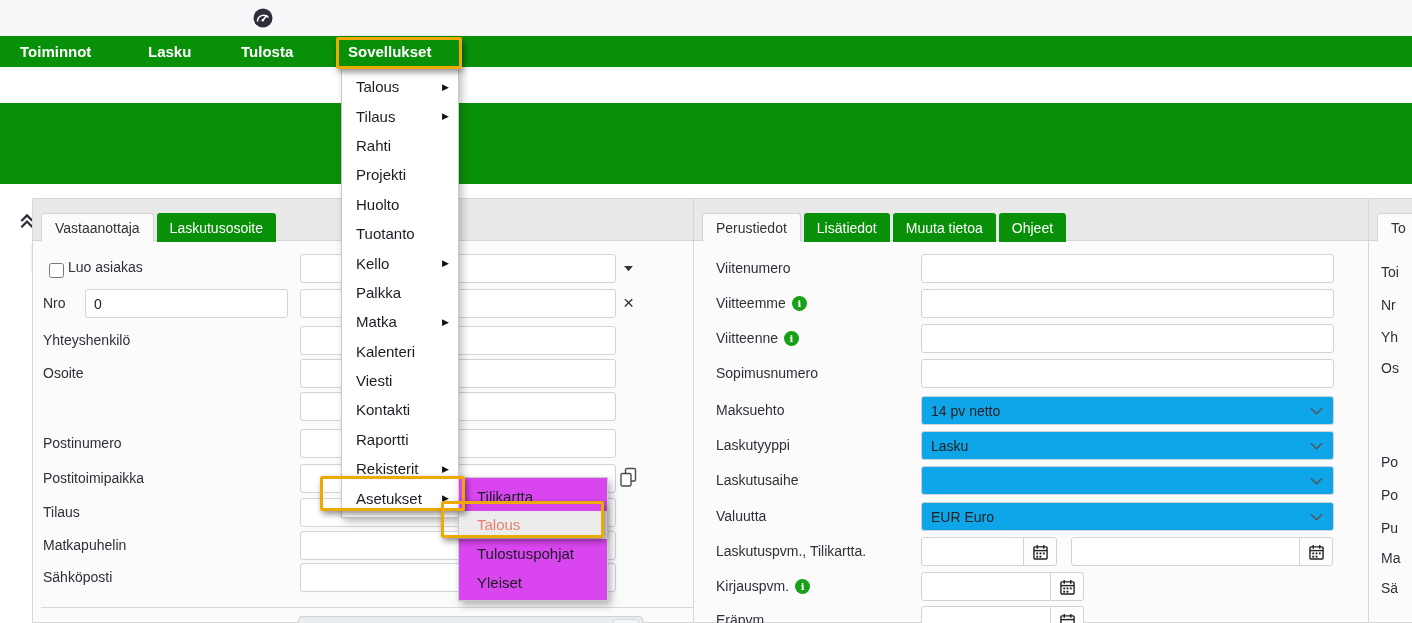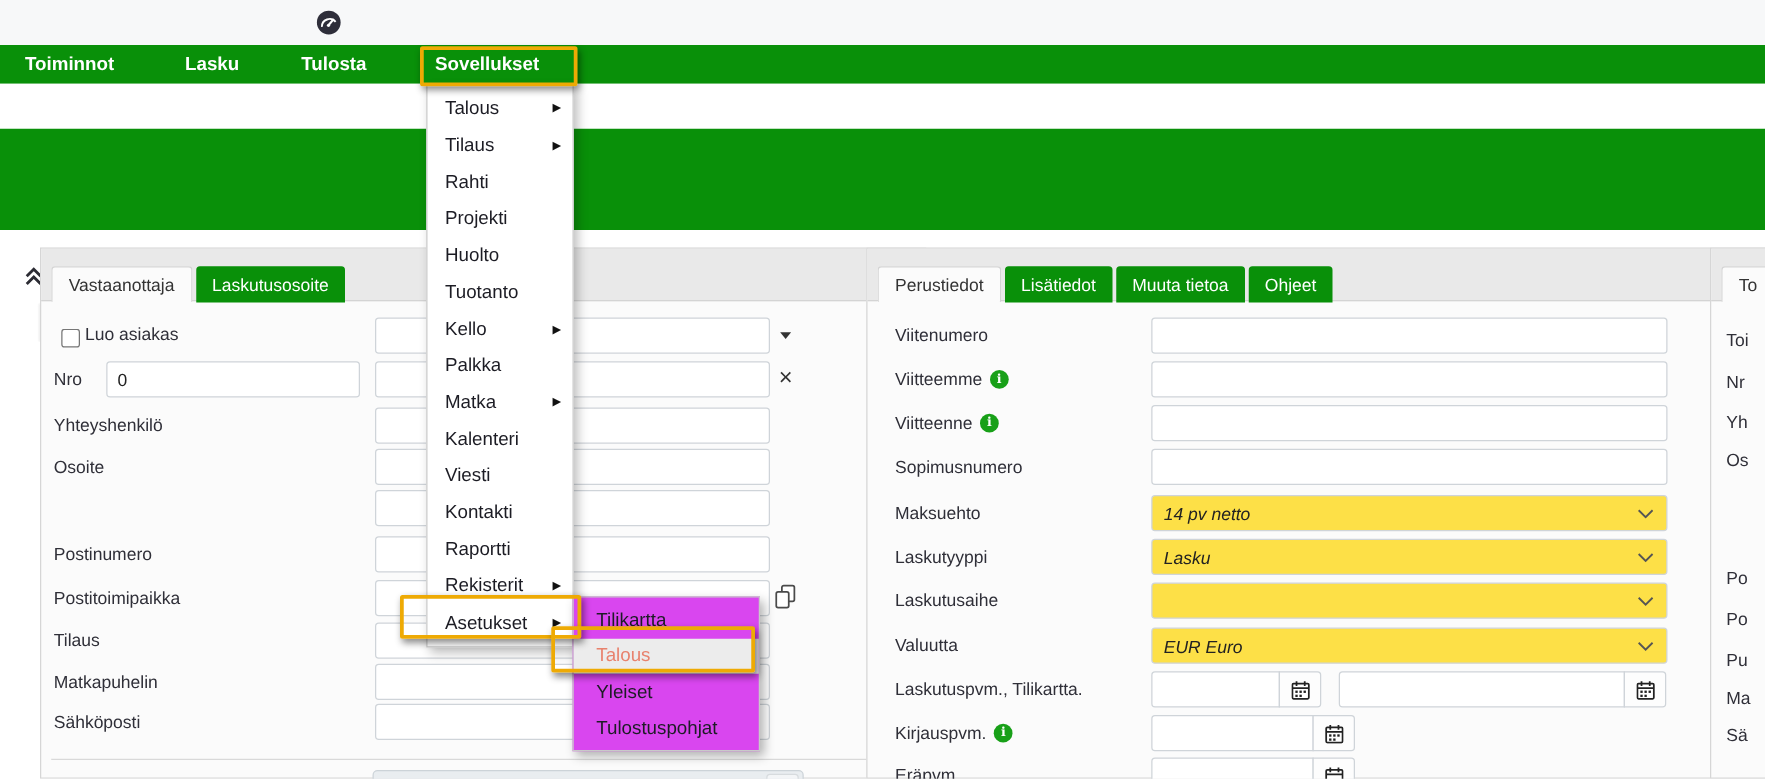--- a/index.html
+++ b/index.html
@@ -38,21 +38,21 @@
   
   .panel{position:absolute;top:198px;bottom:0;background:var(--content-bg);border:1px solid var(--panel-border);}
   .panel-hdr{position:absolute;left:0;top:0;right:0;height:42px;background:var(--hdr-bg);border-bottom:1px solid #d4d4d4;}
   .tabs{position:absolute;left:8px;top:14px;display:flex;gap:3px;}
   .tab{height:29px;display:flex;align-items:center;padding:0 13px;font-size:14px;border-radius:3px 3px 0 0;cursor:pointer;white-space:nowrap;}
   .tab.active{background:var(--content-bg);border:1px solid #d4d4d4;border-bottom:1px solid var(--content-bg);color:#333;}
   .tab.green{background:var(--green);color:#fff;}
   .collapse-btn{position:absolute;top:13px;width:18px;height:18px;cursor:pointer;}
   .lbl{position:absolute;font-size:14px;color:#2f2f38;white-space:nowrap;display:flex;align-items:center;gap:6px;}
   .inp{position:absolute;height:29px;border:1px solid var(--inp-border);border-radius:3px;background:#fff;font-family:inherit;font-size:14px;color:#222;padding:0 8px;}
-  .select{position:absolute;height:29px;border:1px solid var(--inp-border);border-radius:3px;background:#fde047;display:flex;align-items:center;cursor:pointer;font-style:italic;}
+  .select{position:absolute;height:29px;border:1px solid var(--inp-border);border-radius:3px;background:#0ea5e9;display:flex;align-items:center;cursor:pointer;}
   .select .val{margin-left:9px;font-size:14px;color:#222;}
   .select .chev{margin-left:auto;margin-right:10px;}
   .cal-btn{position:absolute;height:29px;width:34px;border:1px solid var(--inp-border);border-radius:0 3px 3px 0;background:#fdfdfd;display:flex;align-items:center;justify-content:center;cursor:pointer;margin-left:-1px;}
   .divider{position:absolute;border-top:1px solid #d9d9d9;}
   .graybox{position:absolute;background:#e9edf0;border:1px solid #ccd3d8;border-radius:4px 4px 0 0;}
   .graybox-mini{position:absolute;background:#f3f5f7;border:1px solid #d7dbde;border-radius:3px;}
   
   .app-menu{position:absolute;left:341px;top:67px;width:118px;background:#fff;border:1px solid #c9c9c9;box-shadow:3px 4px 8px rgba(0,0,0,.25);z-index:40;padding:4px 0;}
   .mi{height:29.4px;display:flex;align-items:center;padding:0 9px 0 14px;font-size:15px;color:#1c1c24;cursor:pointer;}
   .mi .arr{margin-left:auto;font-size:9px;color:#111;}
@@ -429,22 +429,22 @@
 </div>
 
 <div class="sub-menu">
   <div class="smi">
       <span>Tilikartta</span>
     </div>
   <div class="smi hl">
       <span>Talous</span>
     </div>
   <div class="smi">
+      <span>Tulostuspohjat</span>
+    </div>
+  <div class="smi">
       <span>Yleiset</span>
-    </div>
-  <div class="smi">
-      <span>Tulostuspohjat</span>
     </div>
 </div>
 
 <div class="ann" style="left:336px;top:37px;width:126px;height:32px"></div>
 <div class="ann" style="left:320px;top:476px;width:145px;height:35px"></div>
 <div class="ann" style="left:441px;top:501px;width:163px;height:37px"></div>
 
 </body></html>

